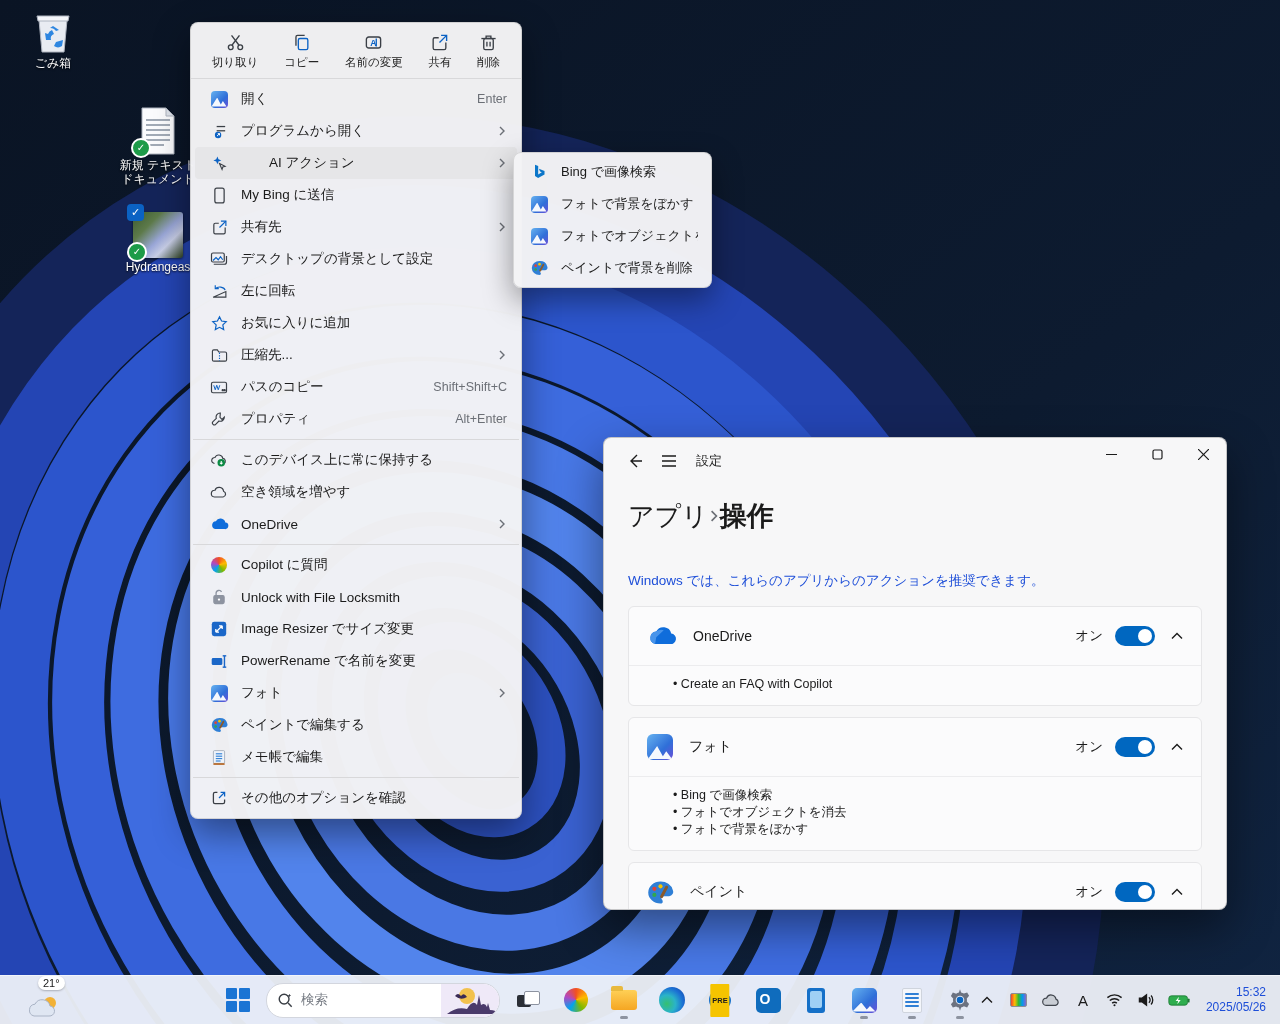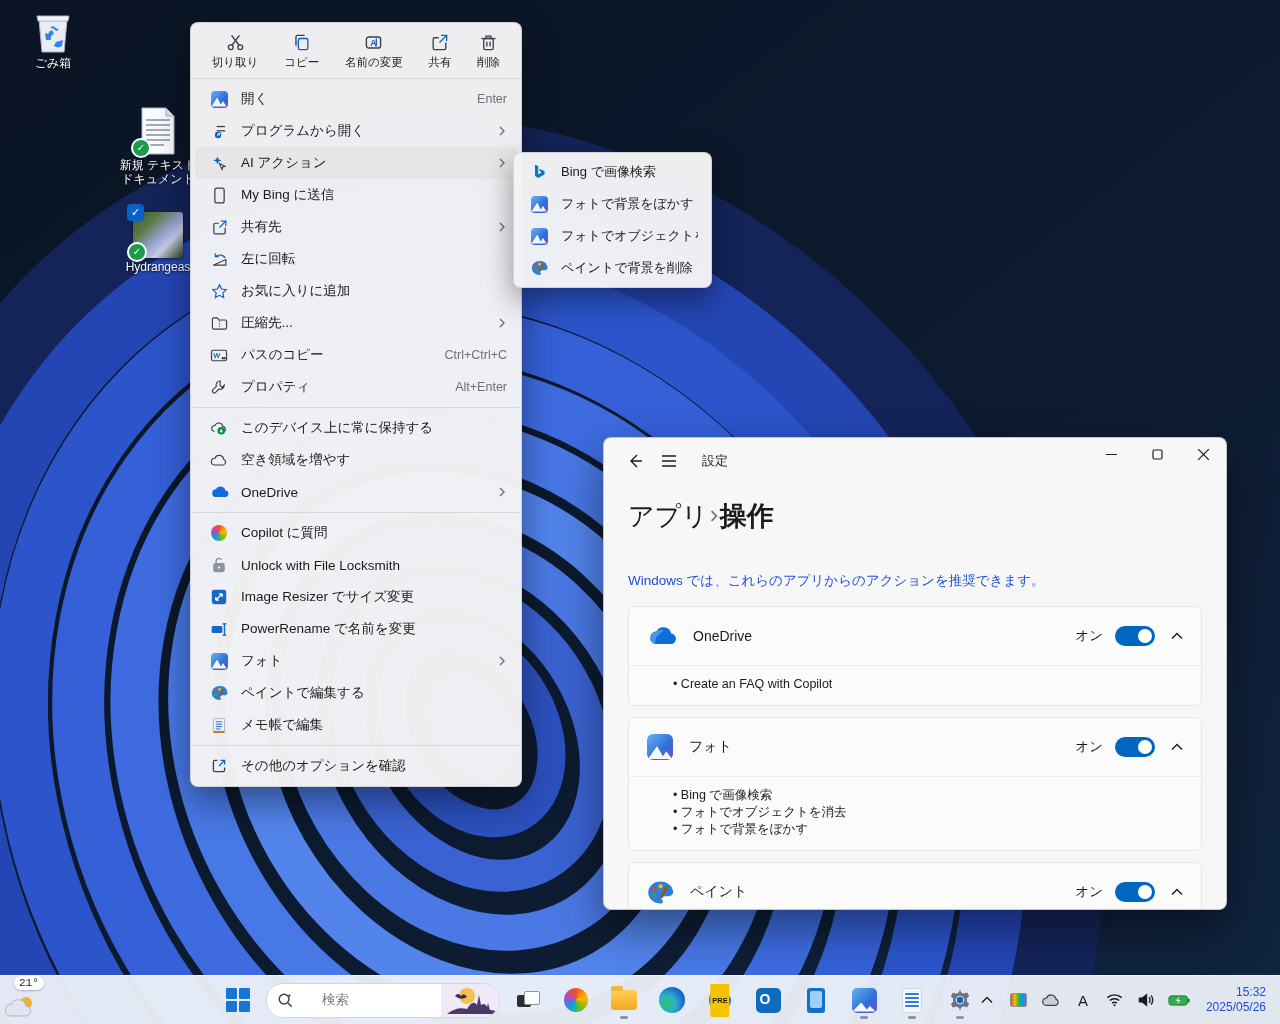--- a/index.html
+++ b/index.html
@@ -26,21 +26,21 @@
 
   
   #ctx{left:190px;top:22px;width:330px;z-index:10;background:rgba(243,243,245,.98);
       border:1px solid rgba(0,0,0,.12);border-radius:8px;
       box-shadow:0 14px 36px rgba(0,0,0,.42);padding-bottom:4px;}
   .ctx-toolbar{display:flex;justify-content:space-around;padding:7px 8px 5px;
       border-bottom:1px solid #d8d8da;}
   .tbtn{display:flex;flex-direction:column;align-items:center;gap:3px;padding:3px 6px;border-radius:4px;}
   .tbtn .tl{font-size:11.5px;color:#1b1b1b;}
   .mi{display:flex;align-items:center;height:32px;padding:0 10px 0 14px;margin:0 4px;border-radius:4px;}
-  .mi.hl{background:#e6e6e8;}
+  .mi.hl{background:#e6e6e8;gap:28px;}
   .mic{width:20px;display:flex;justify-content:center;align-items:center;margin-right:12px;flex:none;}
   .mil{font-size:13.5px;color:#1b1b1b;flex:1;white-space:nowrap;overflow:hidden;}
   .mis{font-size:12.5px;color:#6b6f76;margin-left:8px;}
   .mchev{color:#6b6f76;margin-left:8px;display:flex;}
   .msep{height:1px;background:#d8d8da;margin:4px 2px;}
 
   
   .cg-photos{width:17px;height:17px;border-radius:4px;
       background:linear-gradient(135deg,#66b2f0 0%,#2f6fd8 60%,#6a4fd8 100%);position:relative;overflow:hidden;}
   .cg-photos:after{content:"";position:absolute;left:1px;right:1px;bottom:1px;height:9px;
@@ -56,21 +56,21 @@
       box-shadow:0 12px 30px rgba(0,0,0,.4);padding:3px 0;}
   #sub .mi{padding-left:12px;margin:0 3px;}
   #sub .mil{font-size:13px;}
 
   
   #win{left:603px;top:437px;width:622px;height:471px;z-index:5;background:#f7f7f8;
       border:1px solid rgba(0,0,0,.2);border-radius:8px;overflow:hidden;
       box-shadow:0 18px 45px rgba(0,0,0,.45);}
   .titlebar{display:flex;align-items:center;height:46px;padding-left:14px;}
   .tb-ic{width:34px;height:30px;display:flex;align-items:center;justify-content:center;border-radius:4px;}
-  .win-title{font-size:13px;color:#1b1b1b;margin-left:16px;}
+  .win-title{font-size:13px;color:#1b1b1b;margin-left:10px;}
   .caption{position:absolute;right:0;top:0;display:flex;}
   .cap-btn{width:46px;height:33px;display:flex;align-items:center;justify-content:center;color:#1b1b1b;}
   .crumbs{display:flex;align-items:baseline;padding:14px 0 0 24px;}
   .crumb-a{font-size:26px;color:#1b1b1b;}
   .crumb-sep{color:#6b6f76;display:flex;align-self:center;}
   .crumb-b{font-size:27px;font-weight:600;color:#1b1b1b;}
   .desc{font-size:13.5px;color:#1d4ed8;padding:38px 24px 0;}
   .cards{padding:16px 24px 0;}
   .card{background:#fbfbfc;border:1px solid #e6e6e8;border-radius:6px;margin-bottom:11px;overflow:hidden;}
   .card-h{display:flex;align-items:center;height:58px;padding:0 18px;}
@@ -83,33 +83,33 @@
   .card-sub div{font-size:12.5px;color:#1b1b1b;line-height:17px;}
   .card-sub div:before{content:"•  ";color:#1b1b1b;}
   .ic-cloud-big{width:30px;height:20px;}
   .cg-photos.big{width:26px;height:26px;border-radius:6px;}
   .cg-photos.big:after{height:13px;}
 
   
   #taskbar{left:0;bottom:0;width:1280px;height:48px;z-index:20;
       background:rgba(238,241,248,.95);border-top:1px solid rgba(255,255,255,.5);
       display:flex;align-items:center;}
-  .tb-left{position:absolute;left:0;bottom:2px;width:60px;height:44px;font-family:Liberation Mono, monospace;}
+  .tb-left{position:absolute;left:24px;bottom:2px;width:60px;height:44px;}
   .badge-temp{position:absolute;left:14px;top:-2px;background:#fff;border-radius:8px;
       font-size:11px;padding:1px 5px;color:#1b1b1b;box-shadow:0 1px 2px rgba(0,0,0,.25);}
   .tb-center{position:absolute;left:218px;bottom:0;height:48px;display:flex;align-items:center;gap:8px;}
   .tico{width:40px;height:40px;display:flex;align-items:center;justify-content:center;
       border-radius:5px;position:relative;}
   .run:after{content:"";position:absolute;bottom:1px;left:50%;transform:translateX(-50%);
       width:8px;height:3px;border-radius:2px;background:#8d93a0;}
   .start-logo{width:24px;height:24px;display:grid;grid-template-columns:11px 11px;
       grid-template-rows:11px 11px;gap:2px;}
   .start-logo i{background:#1a74d4;border-radius:1px;}
   .searchbox{width:222px;height:33px;background:#fff;border:1px solid #d3d6de;border-radius:17px;
-      display:flex;align-items:center;padding-left:10px;overflow:hidden;position:relative;gap:21px;}
+      display:flex;align-items:center;padding-left:10px;overflow:hidden;position:relative;}
   .searchbox .ph{font-size:13.5px;color:#767b83;margin-left:8px;flex:1;}
   .search-art{width:58px;height:33px;flex:none;}
   .edge-ic{width:26px;height:26px;border-radius:50%;
       background:radial-gradient(circle at 30% 65%,#35c06f 0%,#2ab3c9 35%,#1b6fd4 65%,#123f9e 100%);}
   .folder-ic{width:26px;height:20px;background:linear-gradient(#ffd056,#f5a623);border-radius:3px;position:relative;}
   .folder-ic:before{content:"";position:absolute;top:-4px;left:0;width:12px;height:5px;
       background:#e8b93e;border-radius:2px 2px 0 0;}
   .pre-badge{position:absolute;bottom:3px;left:50%;transform:translateX(-50%);
       background:#f5c400;color:#1b1b1b;font-size:7.5px;font-weight:bold;padding:12px 2px;border-radius:1px;margin-top:40px;}
   .outlook-ic{width:25px;height:25px;border-radius:5px;background:#0f6cbd;position:relative;}
@@ -298,20 +298,30 @@
         </span>
       <span class="mil">共有先</span>
       <span class="mchev">
         <svg width="10" height="10" viewBox="0 0 10 10" fill="none" stroke="#6b6f76" stroke-width="1.4">
             <path d="M3 1 l4 4 -4 4"></path>
           </svg>
         </span>
     </div>
     <div class="mi">
       <span class="mic">
+        <svg width="18" height="16" viewBox="0 0 24 20" fill="none" stroke="#3a3f46" stroke-width="1.6">
+          <rect x="2" y="2" width="17" height="12" rx="2"></rect>
+          <path d="M4 12 l4 -4 3 3 3 -4 3 4" stroke="#0b62c4"></path>
+          <path d="M5 17 h14 a3 3 0 0 0 3 -3 V6"></path>
+        </svg>
+        </span>
+      <span class="mil">デスクトップの背景として設定</span>
+    </div>
+    <div class="mi">
+      <span class="mic">
         <svg width="17" height="17" viewBox="0 0 24 24" fill="none" stroke="#3a3f46" stroke-width="1.6">
           <path d="M20 10 a8 6 0 0 0 -14 -2" stroke="#0b62c4"></path>
             <path d="M6 3 v5 h5" stroke="#0b62c4"></path>
           <path d="M21 20 L3 20 L21 12 Z"></path>
         </svg>
         </span>
       <span class="mil">左に回転</span>
     </div>
     <div class="mi">
       <span class="mic">
@@ -338,21 +348,21 @@
     <div class="mi">
       <span class="mic">
         <svg width="18" height="15" viewBox="0 0 24 20" fill="none" stroke="#3a3f46" stroke-width="1.6">
           <rect x="2" y="3" width="20" height="14" rx="2"></rect>
           <path d="M5 7 l2 6 2 -6 2 6 2 -6" stroke="#0b62c4" stroke-width="1.3"></path>
           <circle cx="17" cy="13.5" r=".8" fill="#3a3f46"></circle>
             <circle cx="19.5" cy="13.5" r=".8" fill="#3a3f46"></circle>
         </svg>
         </span>
       <span class="mil">パスのコピー</span>
-      <span class="mis">Ctrl+Ctrl+C</span>
+      <span class="mis">Shift+Shift+C</span>
     </div>
     <div class="mi">
       <span class="mic">
         <svg width="16" height="16" viewBox="0 0 24 24" fill="none" stroke="#3a3f46" stroke-width="1.7">
           <path d="M14 3 a6 6 0 0 0 -6 8 L3 16 a2.5 2.5 0 0 0 4 4 l5 -5 a6 6 0 0 0 8 -6 l-3.5 3.5 -3 -3 Z"></path>
         </svg>
         </span>
       <span class="mil">プロパティ</span>
       <span class="mis">Alt+Enter</span>
     </div>

